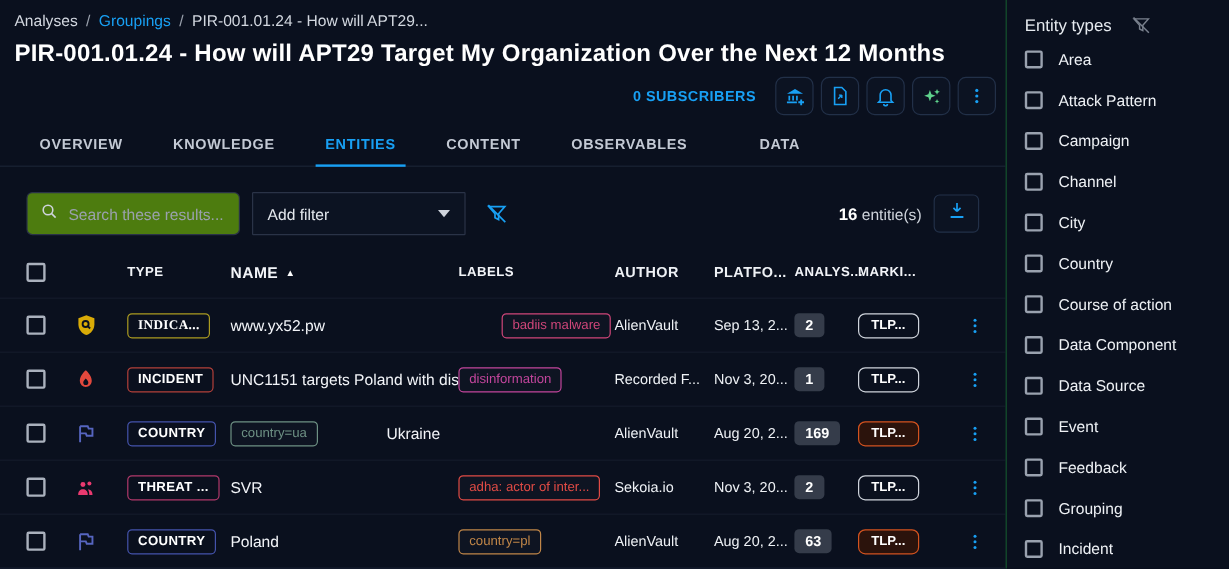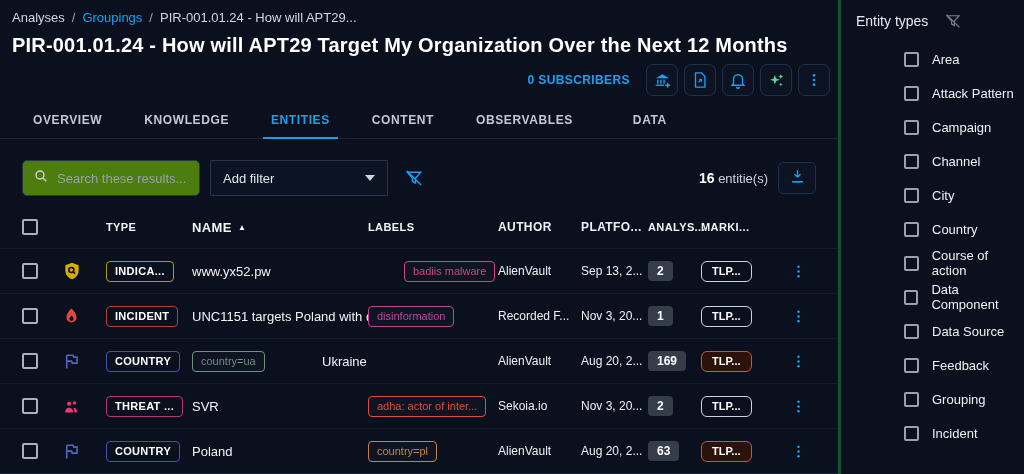--- a/index.html
+++ b/index.html
@@ -49,42 +49,42 @@
 
   
   .table { margin-top:10px; }
   .trow, .thead { display:flex; align-items:center; padding-left:22px; }
   .thead { height:42px; font-size:11px; font-weight:700; letter-spacing:.4px; color:#f2f4f8; }
   .trow { height:45px; border-top:1px solid #141b2b; cursor:pointer; }
   .cell { display:flex; align-items:center; }
   .c-check { width:40px; }
   .c-icon { width:44px; }
   .c-type { width:86px; }
-  .c-name { width:176px; font-size:13px; color:#f2f4f8; white-space:nowrap; overflow:hidden; }
+  .c-name { width:190px; font-size:13px; color:#f2f4f8; white-space:nowrap; overflow:hidden; }
   .c-labels { width:130px; }
   .c-author { width:83px; font-size:12px; color:#eef1f5; white-space:nowrap; overflow:hidden; }
   .c-date { width:67px; font-size:12px; color:#eef1f5; white-space:nowrap; }
   .c-analyses { width:53px; }
   .c-marking { width:80px; }
   .c-more { width:34px; justify-content:center; }
   .checkbox { width:16px; height:16px; border:2px solid #aab1bd; border-radius:2px; display:inline-block; cursor:pointer; }
   .sort-arrow { font-size:8px; color:#ffffff; margin-left:6px; }
   .chip { display:inline-block; border:1px solid; border-radius:4px; font-size:11px; line-height:1; padding:4px 8px; white-space:nowrap; max-width:100%; overflow:hidden; }
   .type-chip { color:#ffffff; font-weight:600; letter-spacing:.3px; min-width:66px; text-align:center; }
   .label-chip { background:rgba(255,255,255,0.02); }
   .badge { background:#353c4a; color:#ffffff; font-size:12px; font-weight:600; border-radius:4px; padding:3px 9px; }
   .marking-chip { color:#ffffff; font-weight:700; border-width:1.5px; border-radius:6px; padding:4px 10px; }
   .bottom-divider { border-top:1px solid #1b2335; margin-top:0px; }
 
   
-  .sidebar { position:absolute; right:0; top:0; width:186px; height:474px; border-left:3px solid #14532d; padding:8px 0 0 15px; background:#0a101e; }
+  .sidebar { position:absolute; right:0; top:0; width:186px; height:474px; border-left:1px solid #14532d; padding:8px 0 0 15px; background:#0a101e; }
   .sidebar-header { display:flex; align-items:center; gap:16px; height:26px; }
   .sidebar-title { font-size:14px; color:#e6eaef; }
   .sidebar-items { margin-top:8px; }
-  .sidebar-item { display:flex; align-items:center; gap:13px; height:34px; cursor:pointer;margin-left:48px; }
+  .sidebar-item { display:flex; gap:13px; height:34px; cursor:pointer; }
   .sidebar-item .checkbox { width:15px; height:15px; border-color:#9aa2af; }
   .sidebar-item .lbl { font-size:13px; color:#eef1f5; }
 </style>
 </head>
 <body>
 
 <div class="main">
 
   <div class="breadcrumb">
     <span>Analyses</span>
@@ -213,21 +213,21 @@
           <span class="checkbox"></span>
         </span>
       <span class="cell c-icon">
         <svg width="20" height="20" viewBox="0 0 24 24">
           <path d="M12 2L4 5v6c0 5 3.4 9.6 8 10.8C16.6 20.6 20 16 20 11V5l-8-3z" fill="#d9ab07"></path>
           <circle cx="11.2" cy="10.8" r="3" fill="none" stroke="#0a101e" stroke-width="1.9"></circle>
           <line x1="13.4" y1="13" x2="15.7" y2="15.3" stroke="#0a101e" stroke-width="1.9"></line>
         </svg>
       </span>
       <span class="cell c-type">
-          <span class="chip type-chip" style="border-color: rgb(171, 155, 33);">INDICA...</span>
+          <span class="chip type-chip" style="border-color: rgb(171, 155, 33); font-family: Liberation Serif, serif;">INDICA...</span>
         </span>
       <span class="cell c-name">www.yx52.pw</span>
       <span class="cell c-labels">
           <span class="chip label-chip" style="border-color: rgb(207, 70, 121); color: rgb(207, 70, 121); margin-left: 36px;">badiis malware</span>
         </span>
       <span class="cell c-author">AlienVault</span>
       <span class="cell c-date">Sep 13, 2...</span>
       <span class="cell c-analyses">
           <span class="badge">2</span>
         </span>
@@ -426,20 +426,24 @@
     <div class="sidebar-item">
         <span class="checkbox"></span>
         <span class="lbl">Data Component</span>
       </div>
     <div class="sidebar-item">
         <span class="checkbox"></span>
         <span class="lbl">Data Source</span>
       </div>
     <div class="sidebar-item">
         <span class="checkbox"></span>
+        <span class="lbl">Event</span>
+      </div>
+    <div class="sidebar-item">
+        <span class="checkbox"></span>
         <span class="lbl">Feedback</span>
       </div>
     <div class="sidebar-item">
         <span class="checkbox"></span>
         <span class="lbl">Grouping</span>
       </div>
     <div class="sidebar-item">
         <span class="checkbox"></span>
         <span class="lbl">Incident</span>
       </div>

